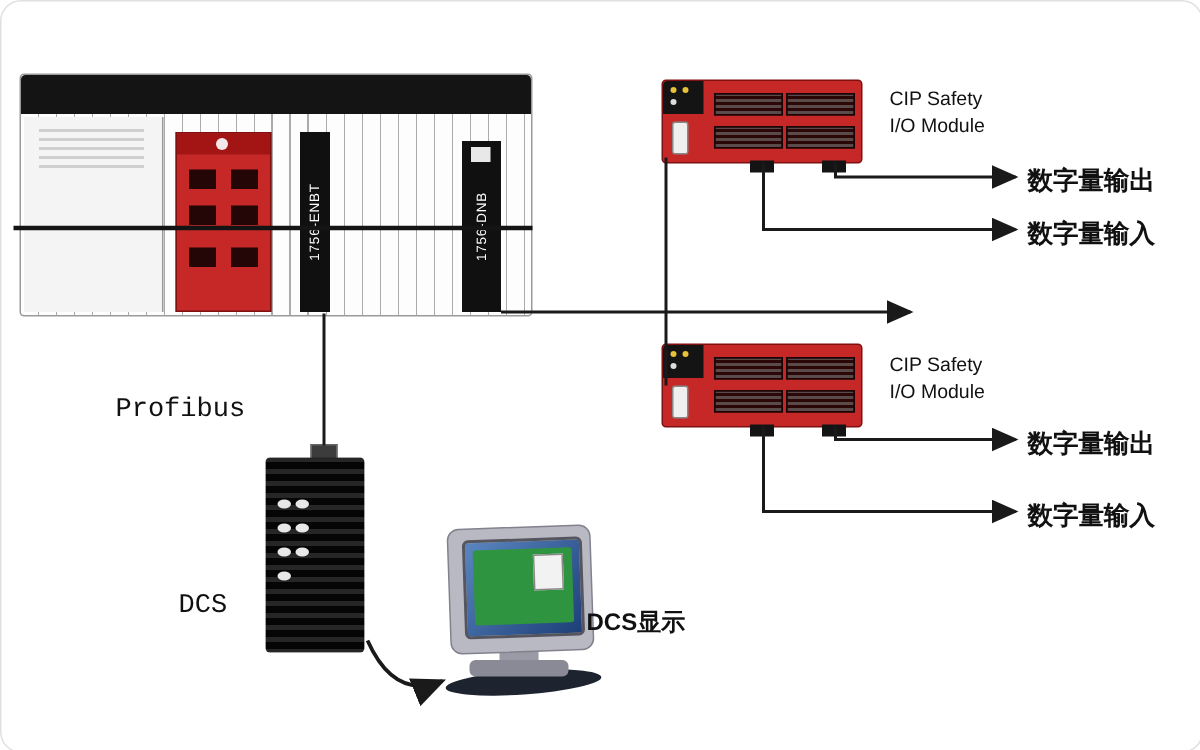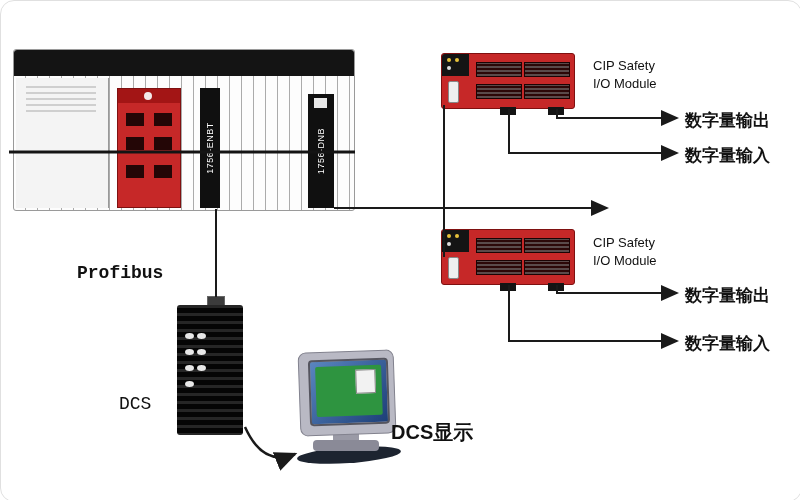--- a/index.html
+++ b/index.html
@@ -177,19 +177,19 @@
   <div class="abs lbl" style="left:684px;top:108px;">数字量输出</div>
   <div class="abs lbl" style="left:684px;top:143px;">数字量输入</div>
 
   <div class="abs cip-lbl" style="left:592px;top:233px;">
     <div>CIP Safety</div>
     <div>I/O Module</div>
   </div>
   <div class="abs lbl" style="left:684px;top:283px;">数字量输出</div>
   <div class="abs lbl" style="left:684px;top:331px;">数字量输入</div>
 
-  <div class="abs lbl-mono" style="left:76px;top:262px;font-weight:bold;">Profibus</div>
+  <div class="abs lbl-mono" style="left:76px;top:262px;">Profibus</div>
 
   <div class="abs lbl-mono" style="left:118px;top:393px;">DCS</div>
 
-  <div class="abs lbl" style="left:390px;top:418px;font-size:20px;">DCS显示</div>
+  <div class="abs lbl" style="left:390px;top:404px;font-size:16px;">DCS显示</div>
 
 </div>
 
 </body></html>

